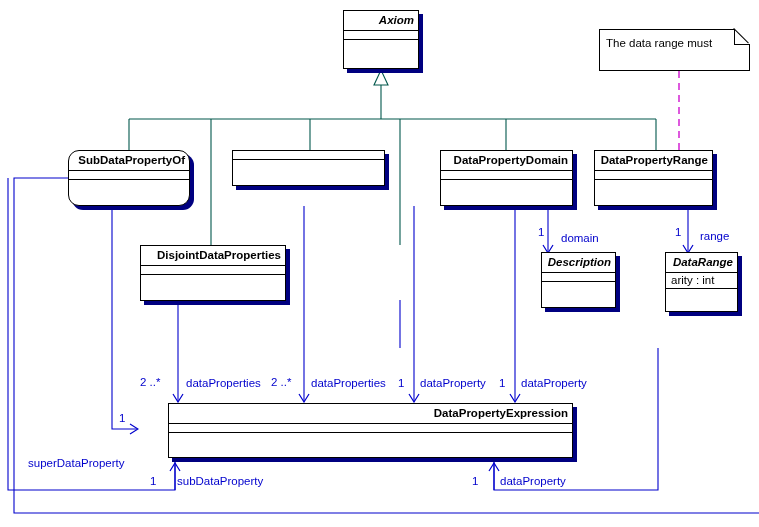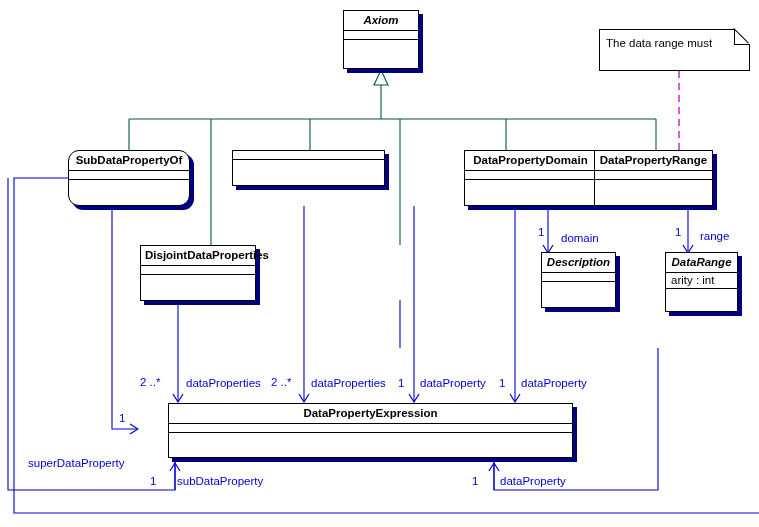--- a/index.html
+++ b/index.html
@@ -30,21 +30,21 @@
   .uml-class {
     position: absolute;
     box-sizing: border-box;
     background: #ffffff;
     border: 1px solid #000000;
     box-shadow: 4px 4px 0 0 #000080;
     z-index: 5;
   }
   .uml-class .cls-name {
     box-sizing: border-box;
-    text-align: center;
+    text-align: right;
     font-size: 11.5px;
     font-weight: bold;
     color: #000000;
     padding: 2px 4px 3px 4px;
     border-bottom: 1px solid #000000;
     white-space: nowrap;
     line-height: 14px;
   }
   .uml-class.abstract .cls-name {
     font-style: italic;
@@ -195,33 +195,33 @@
     <div class="cls-name">SubDataPropertyOf</div>
     <div class="cls-attrs empty"></div>
     <div class="cls-ops" style="height:25px;"></div>
   </div>
 
   <div class="uml-class" style="left:232px; top:150px; width:153px;">
     <div class="cls-attrs empty"></div>
     <div class="cls-ops" style="height:25px;"></div>
   </div>
 
-  <div class="uml-class" style="left:440px; top:150px; width:133px;margin-left:24px;">
+  <div class="uml-class" style="left:440px; top:150px; width:133px;">
     <div class="cls-name">DataPropertyDomain</div>
     <div class="cls-attrs empty"></div>
     <div class="cls-ops" style="height:25px;"></div>
   </div>
 
   <div class="uml-class" style="left:594px; top:150px; width:119px;">
     <div class="cls-name">DataPropertyRange</div>
     <div class="cls-attrs empty"></div>
     <div class="cls-ops" style="height:25px;"></div>
   </div>
 
-  <div class="uml-class" style="left:140px; top:245px; width:116px;">
+  <div class="uml-class" style="left:140px; top:245px; width:146px;">
     <div class="cls-name">DisjointDataProperties</div>
     <div class="cls-attrs empty"></div>
     <div class="cls-ops" style="height:25px;"></div>
   </div>
 
 
   <div class="uml-class abstract" style="left:541px; top:252px; width:75px;">
     <div class="cls-name">Description</div>
     <div class="cls-attrs empty"></div>
     <div class="cls-ops" style="height:25px;"></div>

